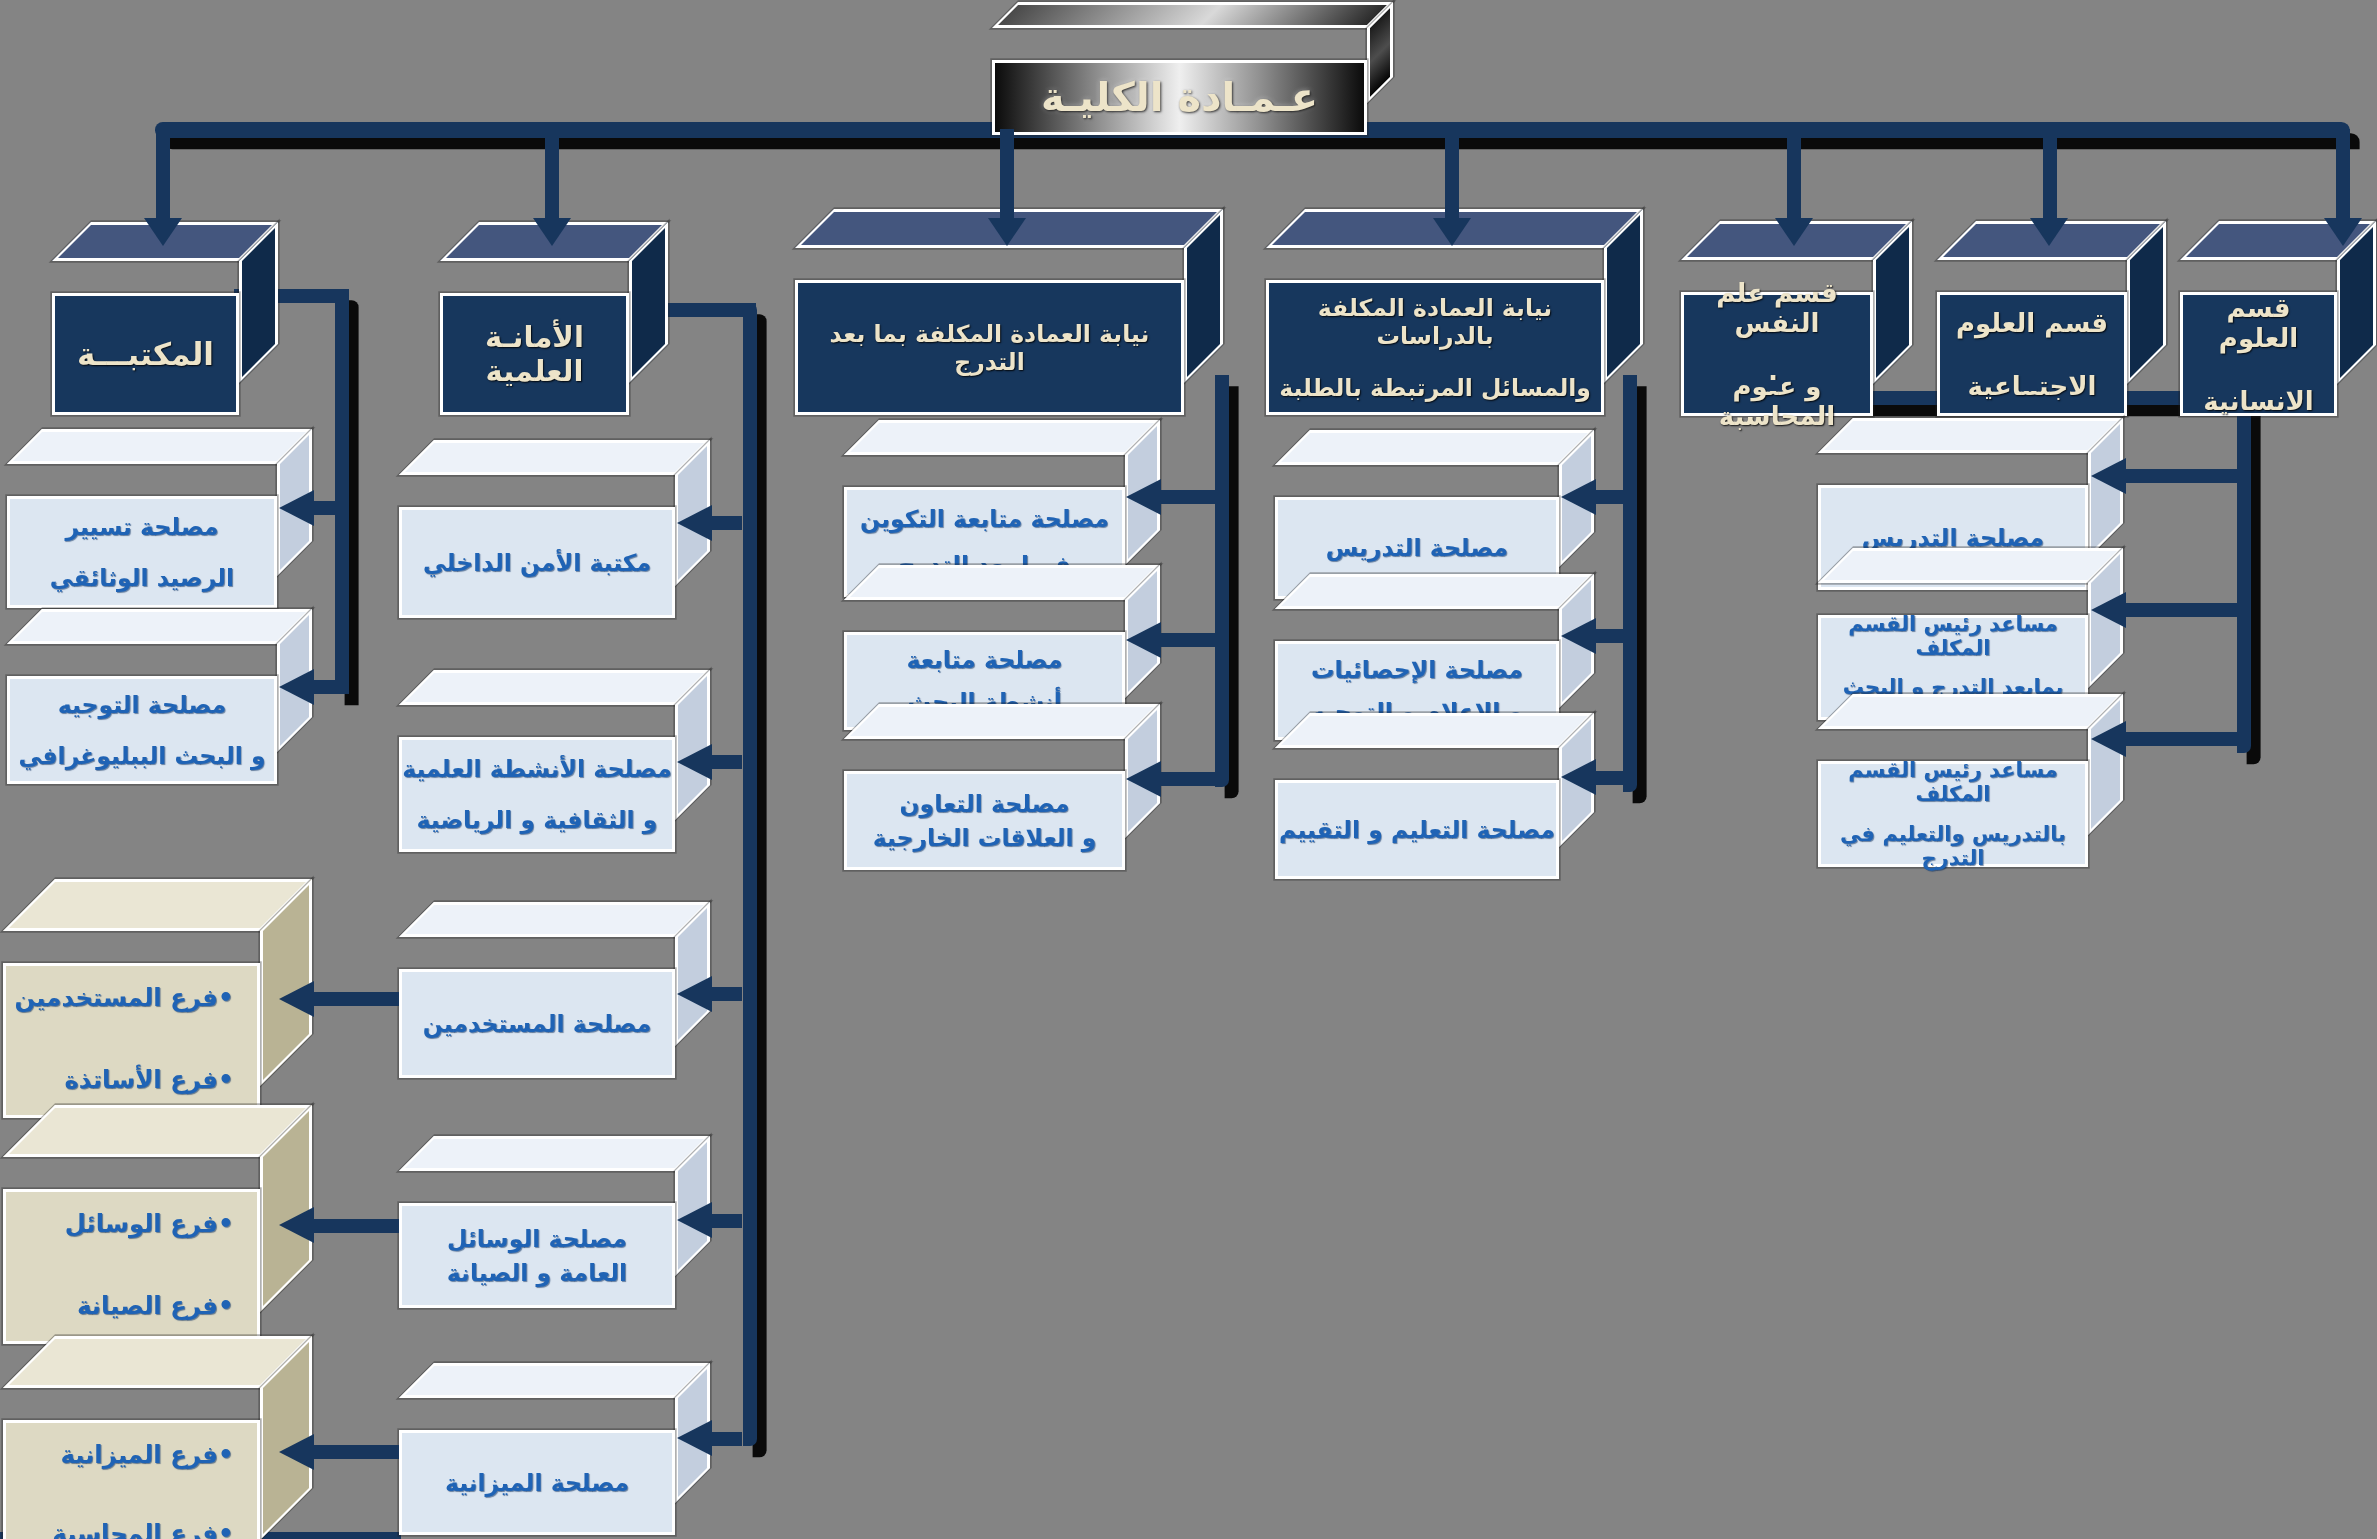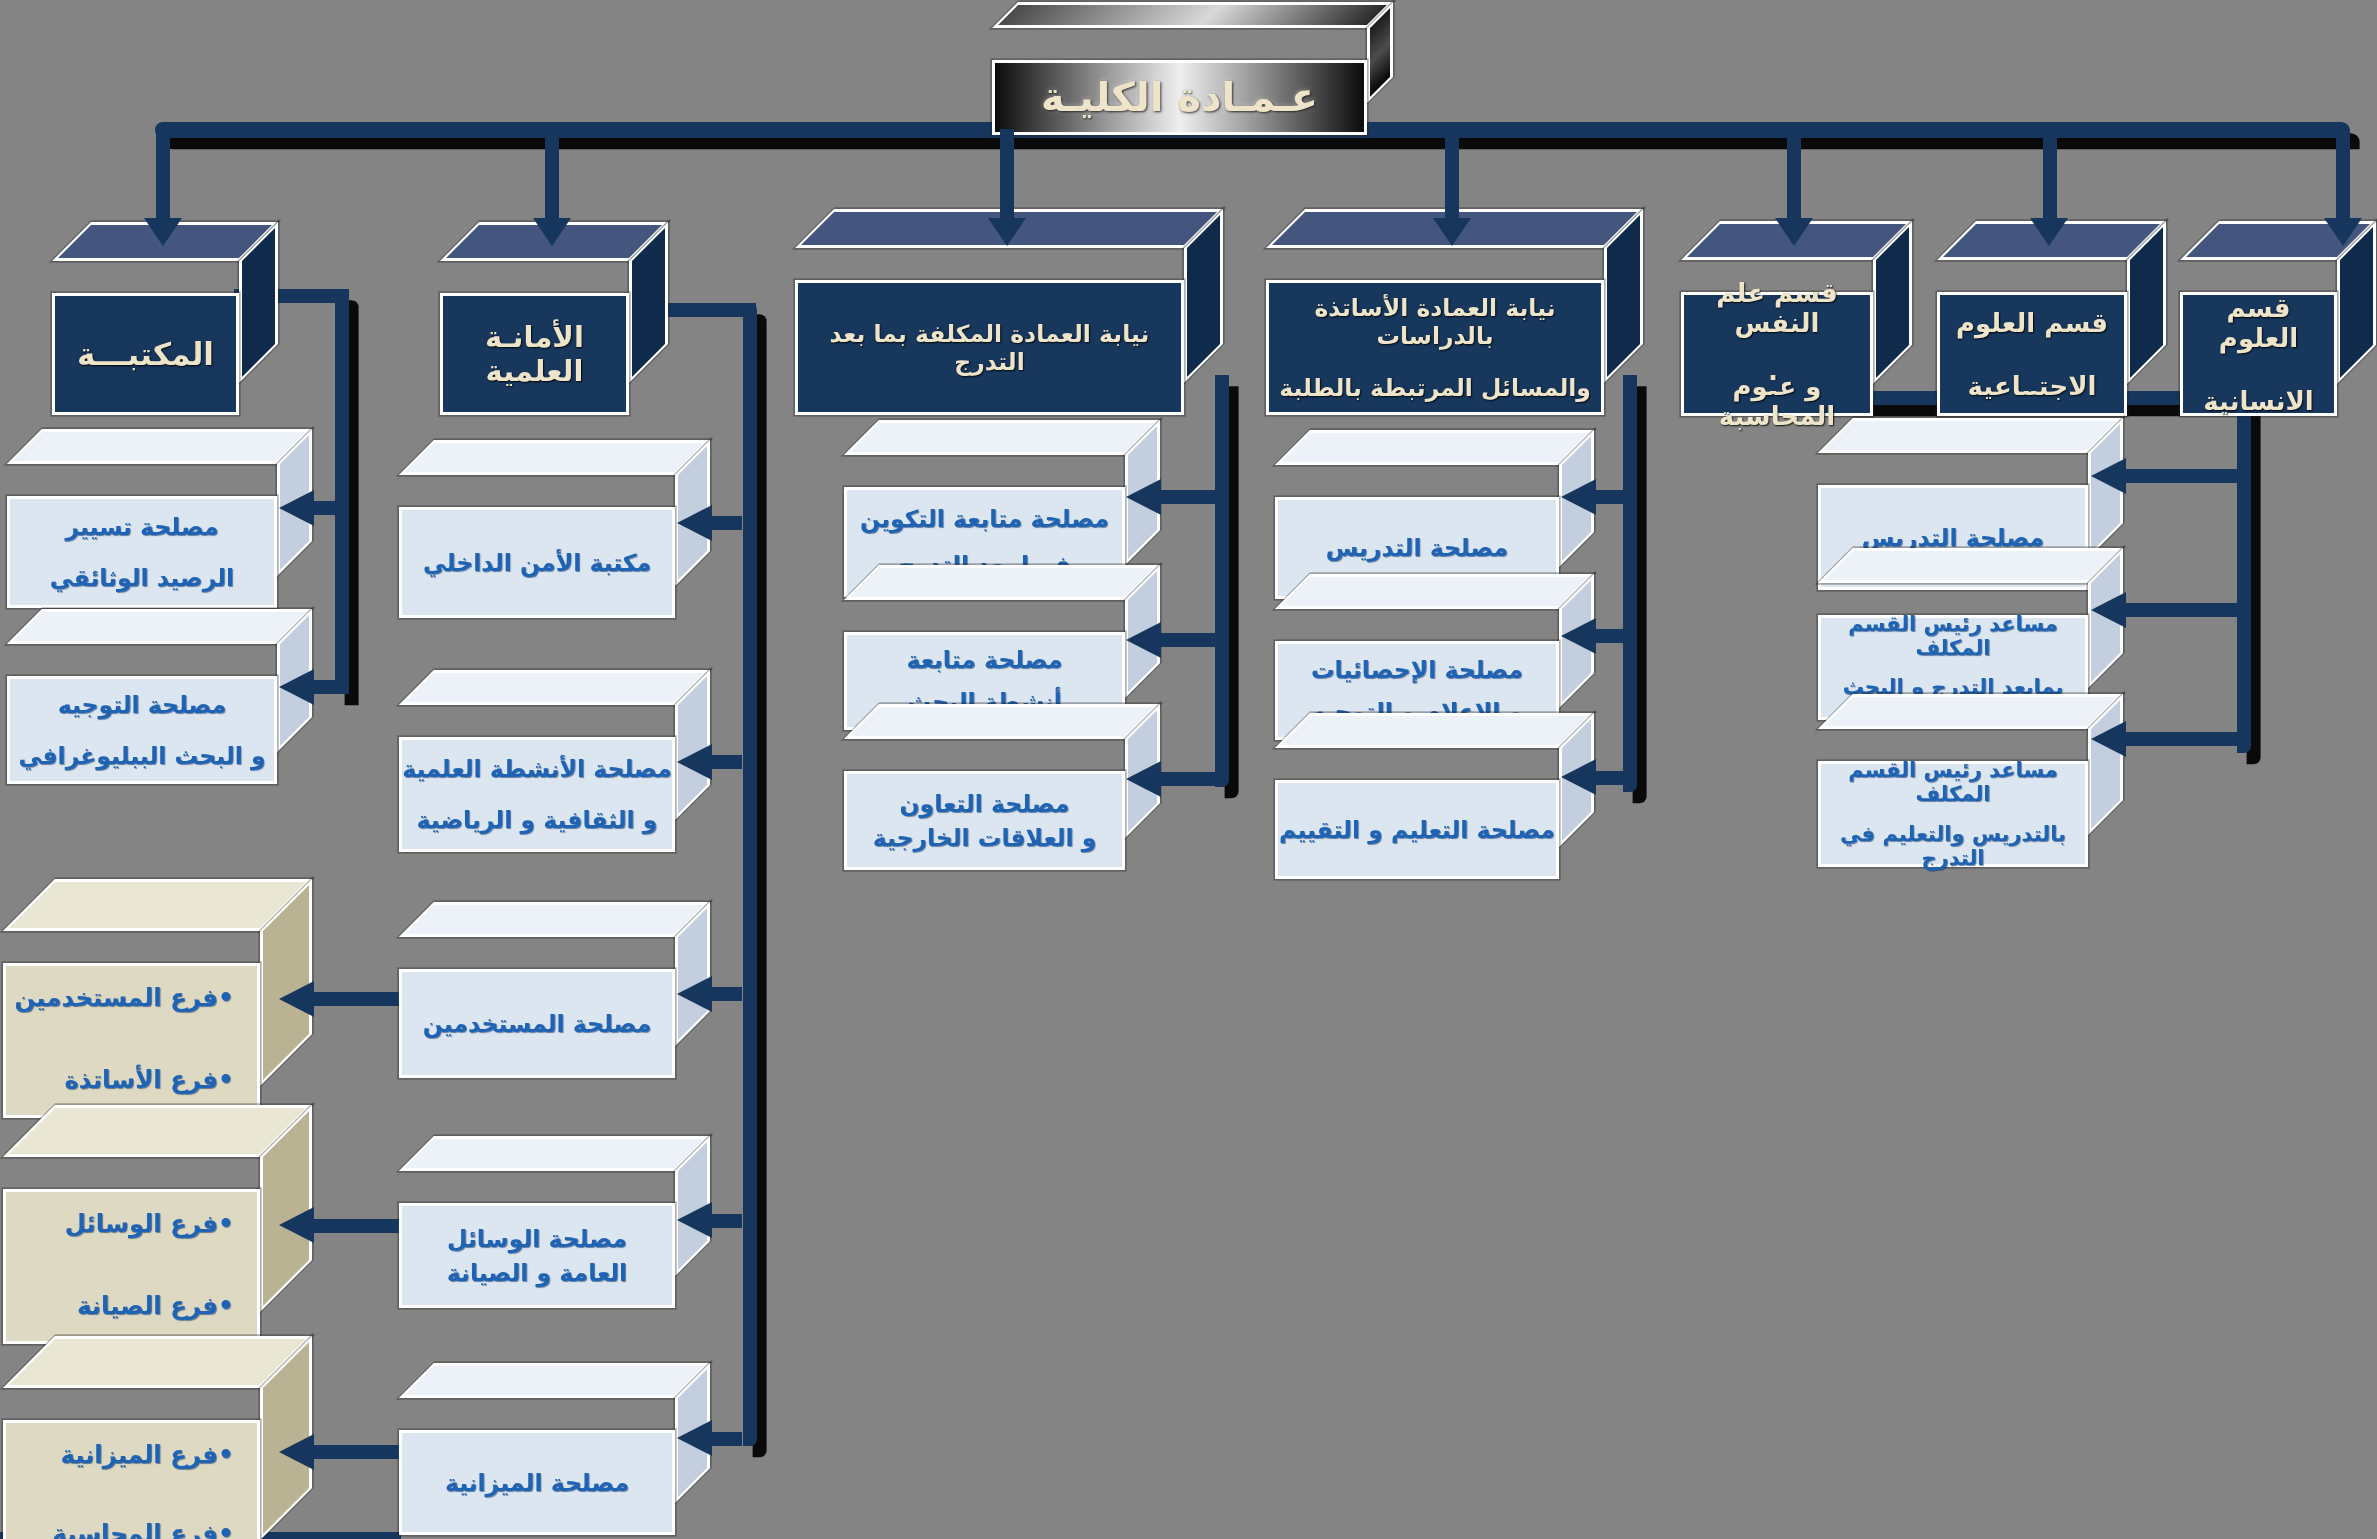--- a/index.html
+++ b/index.html
@@ -158,21 +158,21 @@
       <div>نيابة العمادة المكلفة بما بعد التدرج</div>
     </div>
   </div>
 </div>
 
 <div class="box dark" style="left:1266px;top:209px;--w:338px;--h:135px;--d:39px;">
   <div class="face top"></div>
   <div class="face side"></div>
   <div class="face front">
     <div class="lbl fs-md">
-      <div>نيابة العمادة الأساتذة بالدراسات</div>
+      <div>نيابة العمادة المكلفة بالدراسات</div>
       <div>والمسائل المرتبطة بالطلبة</div>
     </div>
   </div>
 </div>
 
 <div class="box dark" style="left:1681px;top:221px;--w:192px;--h:124px;--d:39px;">
   <div class="face top"></div>
   <div class="face side"></div>
   <div class="face front">
     <div class="lbl fs-lg">

